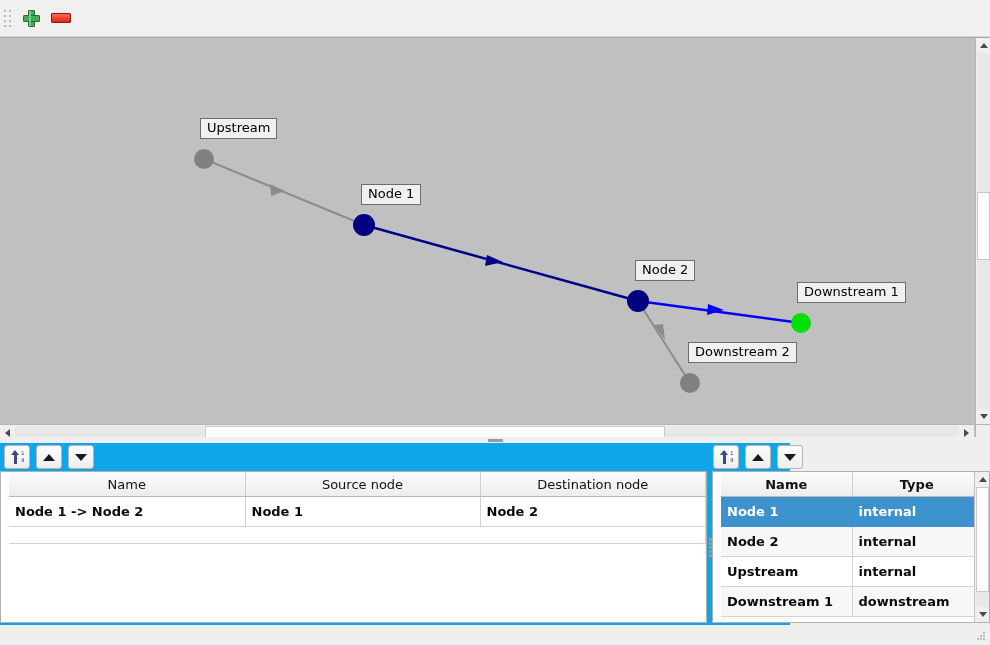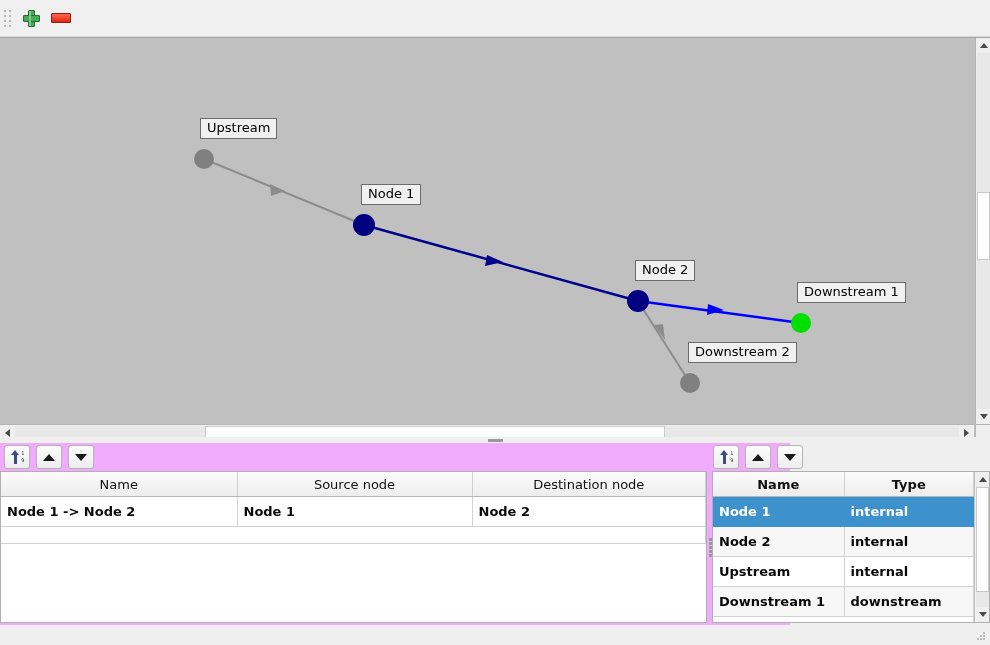--- a/index.html
+++ b/index.html
@@ -7,21 +7,21 @@
     width: 990px; height: 645px;
     overflow: hidden;
     background: #efefef;
     font-family: "DejaVu Sans", "Liberation Sans", sans-serif;
     font-size: 12px;
     color: #000;
   }
   #app {
     position: relative;
     width: 790px; height: 645px;
-    background: #f0abfc;
+    background: #0ea5e9;
     box-sizing: border-box;
   }
 
   
   .toolbar {
     position: absolute; left: 0; top: 0;
     width: 990px; height: 37px;
     background: #f0f0f0;
     box-sizing: border-box;
     display: flex; align-items: center;
@@ -167,20 +167,21 @@
   .ic-tri-up   { width:0;height:0;border-left:6px solid transparent;border-right:6px solid transparent;border-bottom:7px solid #1a1a1a; }
   .ic-tri-down { width:0;height:0;border-left:6px solid transparent;border-right:6px solid transparent;border-top:7px solid #1a1a1a; }
 
   
   .tbl-wrap {
     position: absolute;
     background: #fff;
     border: 1px solid #b0b0b0;
     box-sizing: border-box;
     overflow: hidden;
+    padding-left: 8px;
   }
   table.grid { border-collapse: collapse; width: 100%; table-layout: fixed; }
   table.grid th {
     background: linear-gradient(#fbfbfb, #ededed);
     border-right: 1px solid #cfcfcf;
     border-bottom: 1px solid #b7b7b7;
     font-size: 13px;
     font-weight: normal;
     height: 24px;
     color: #111;

